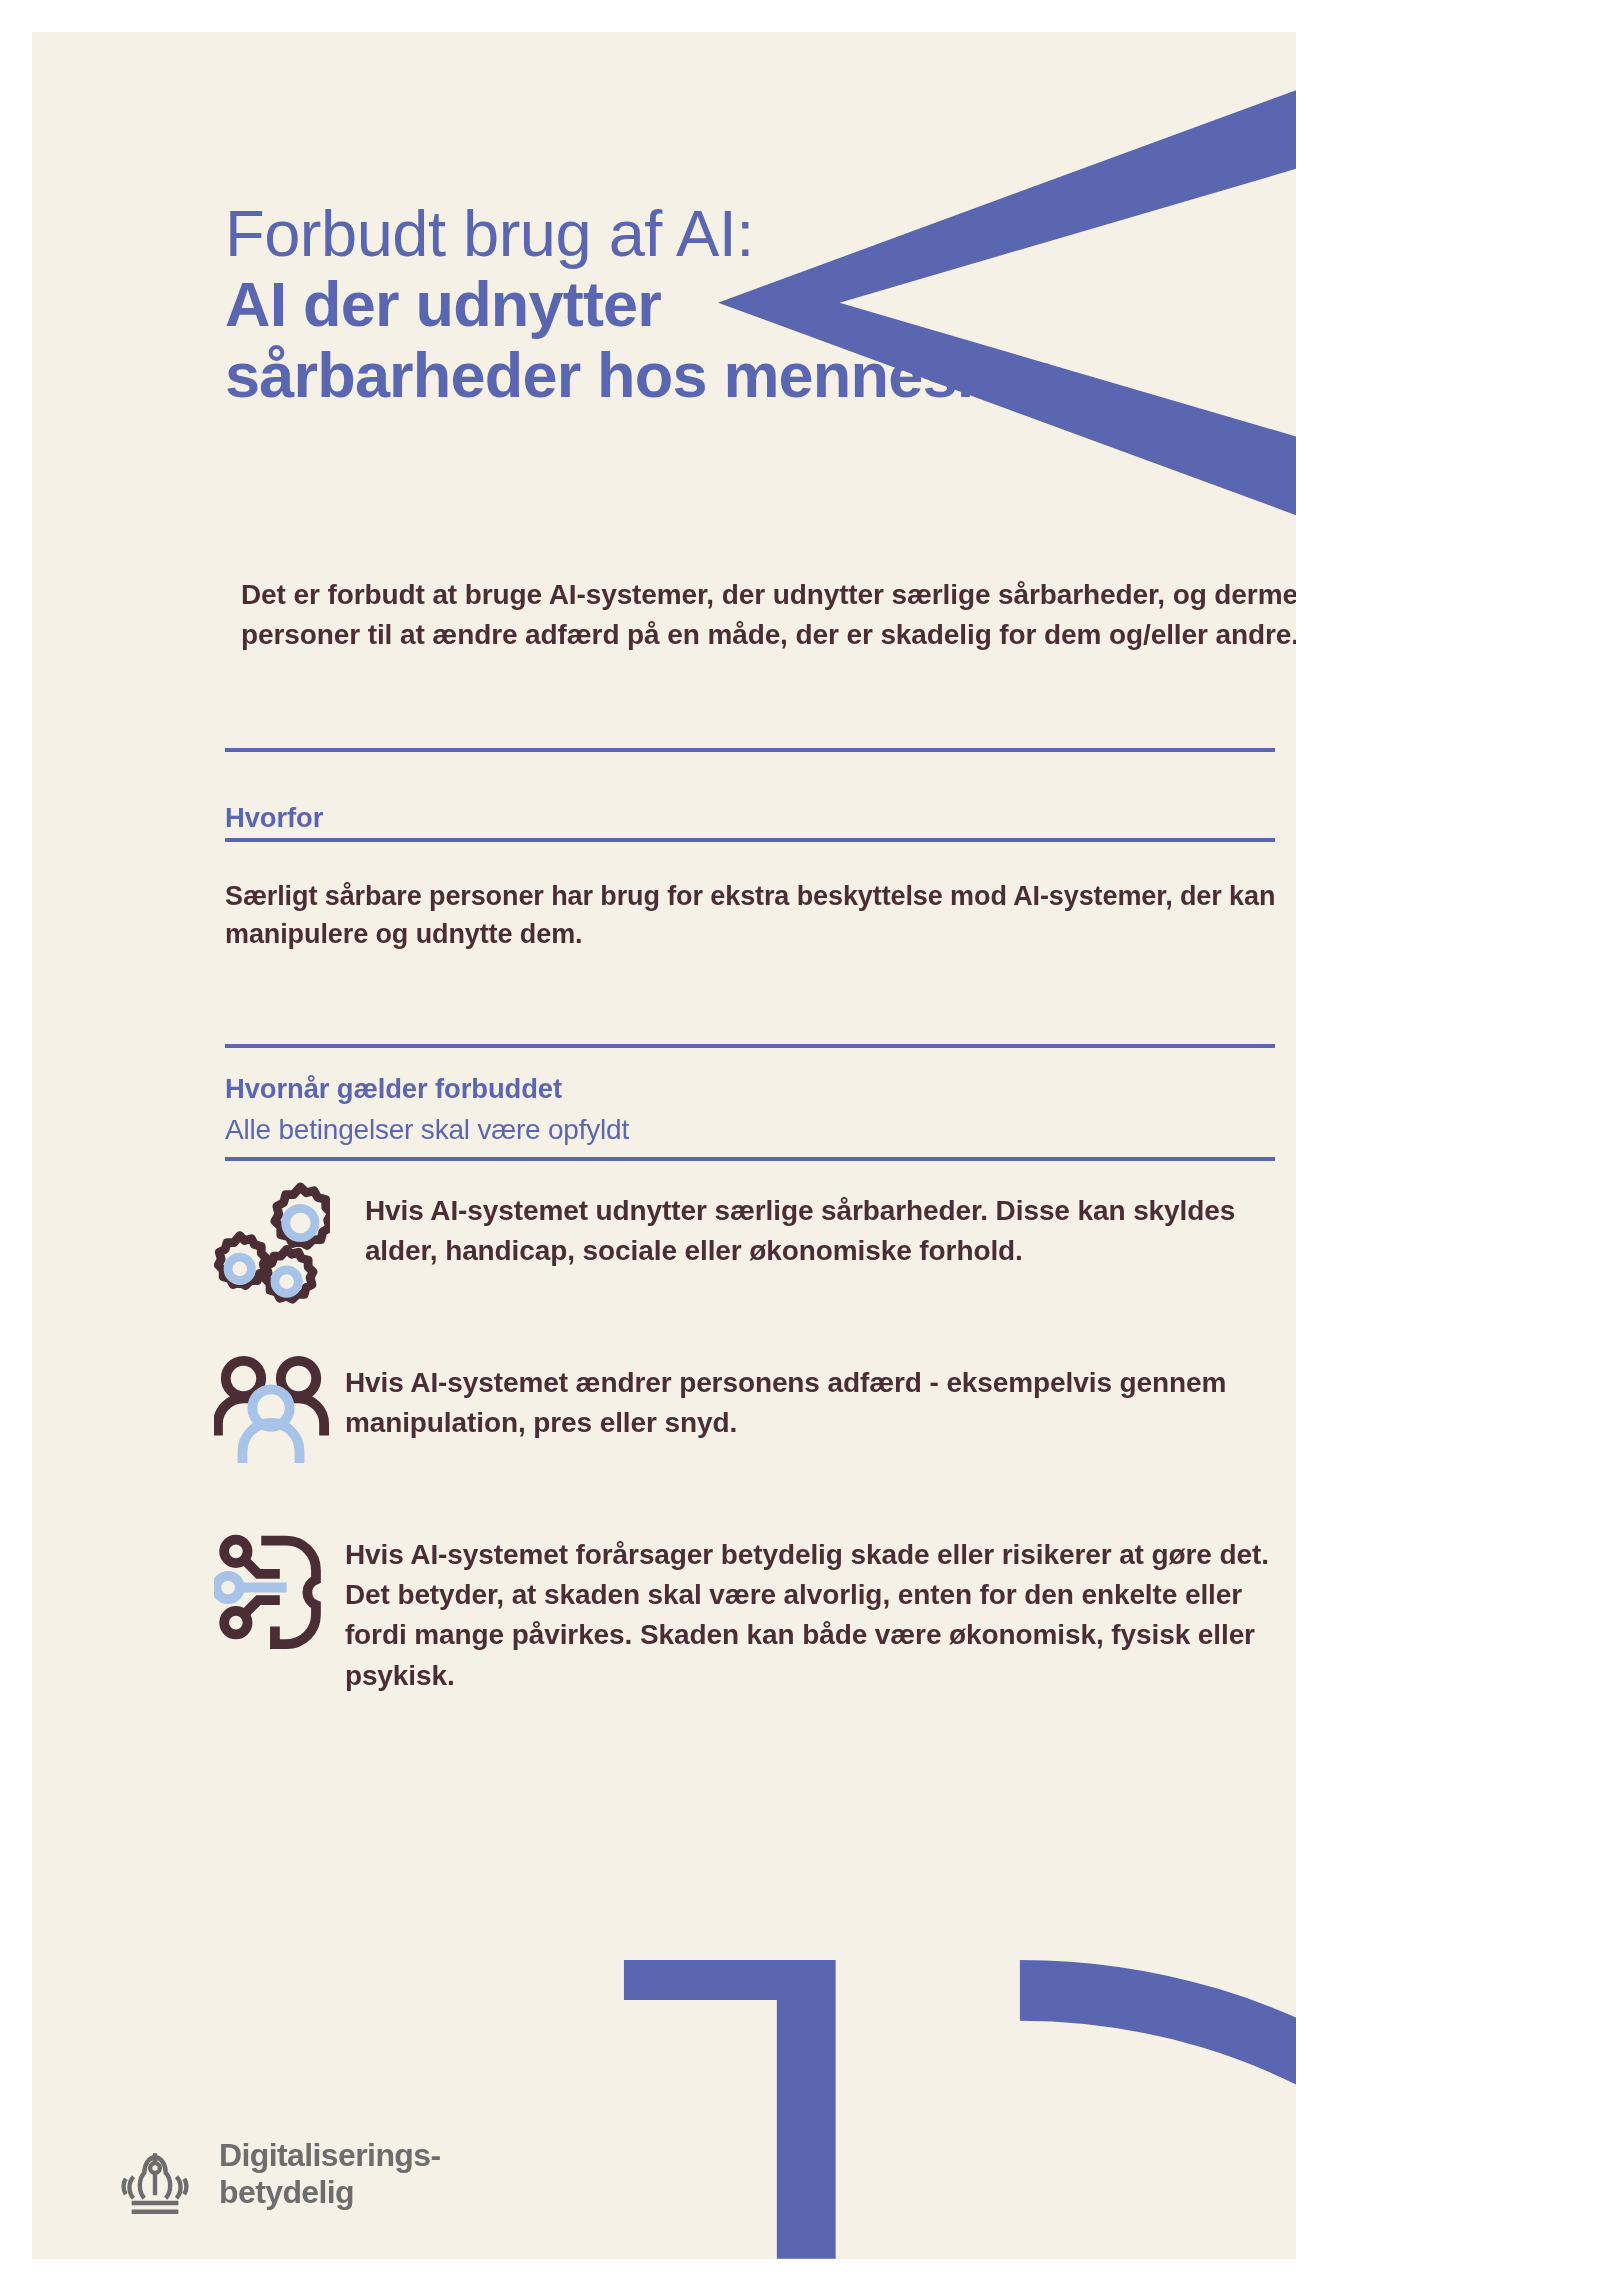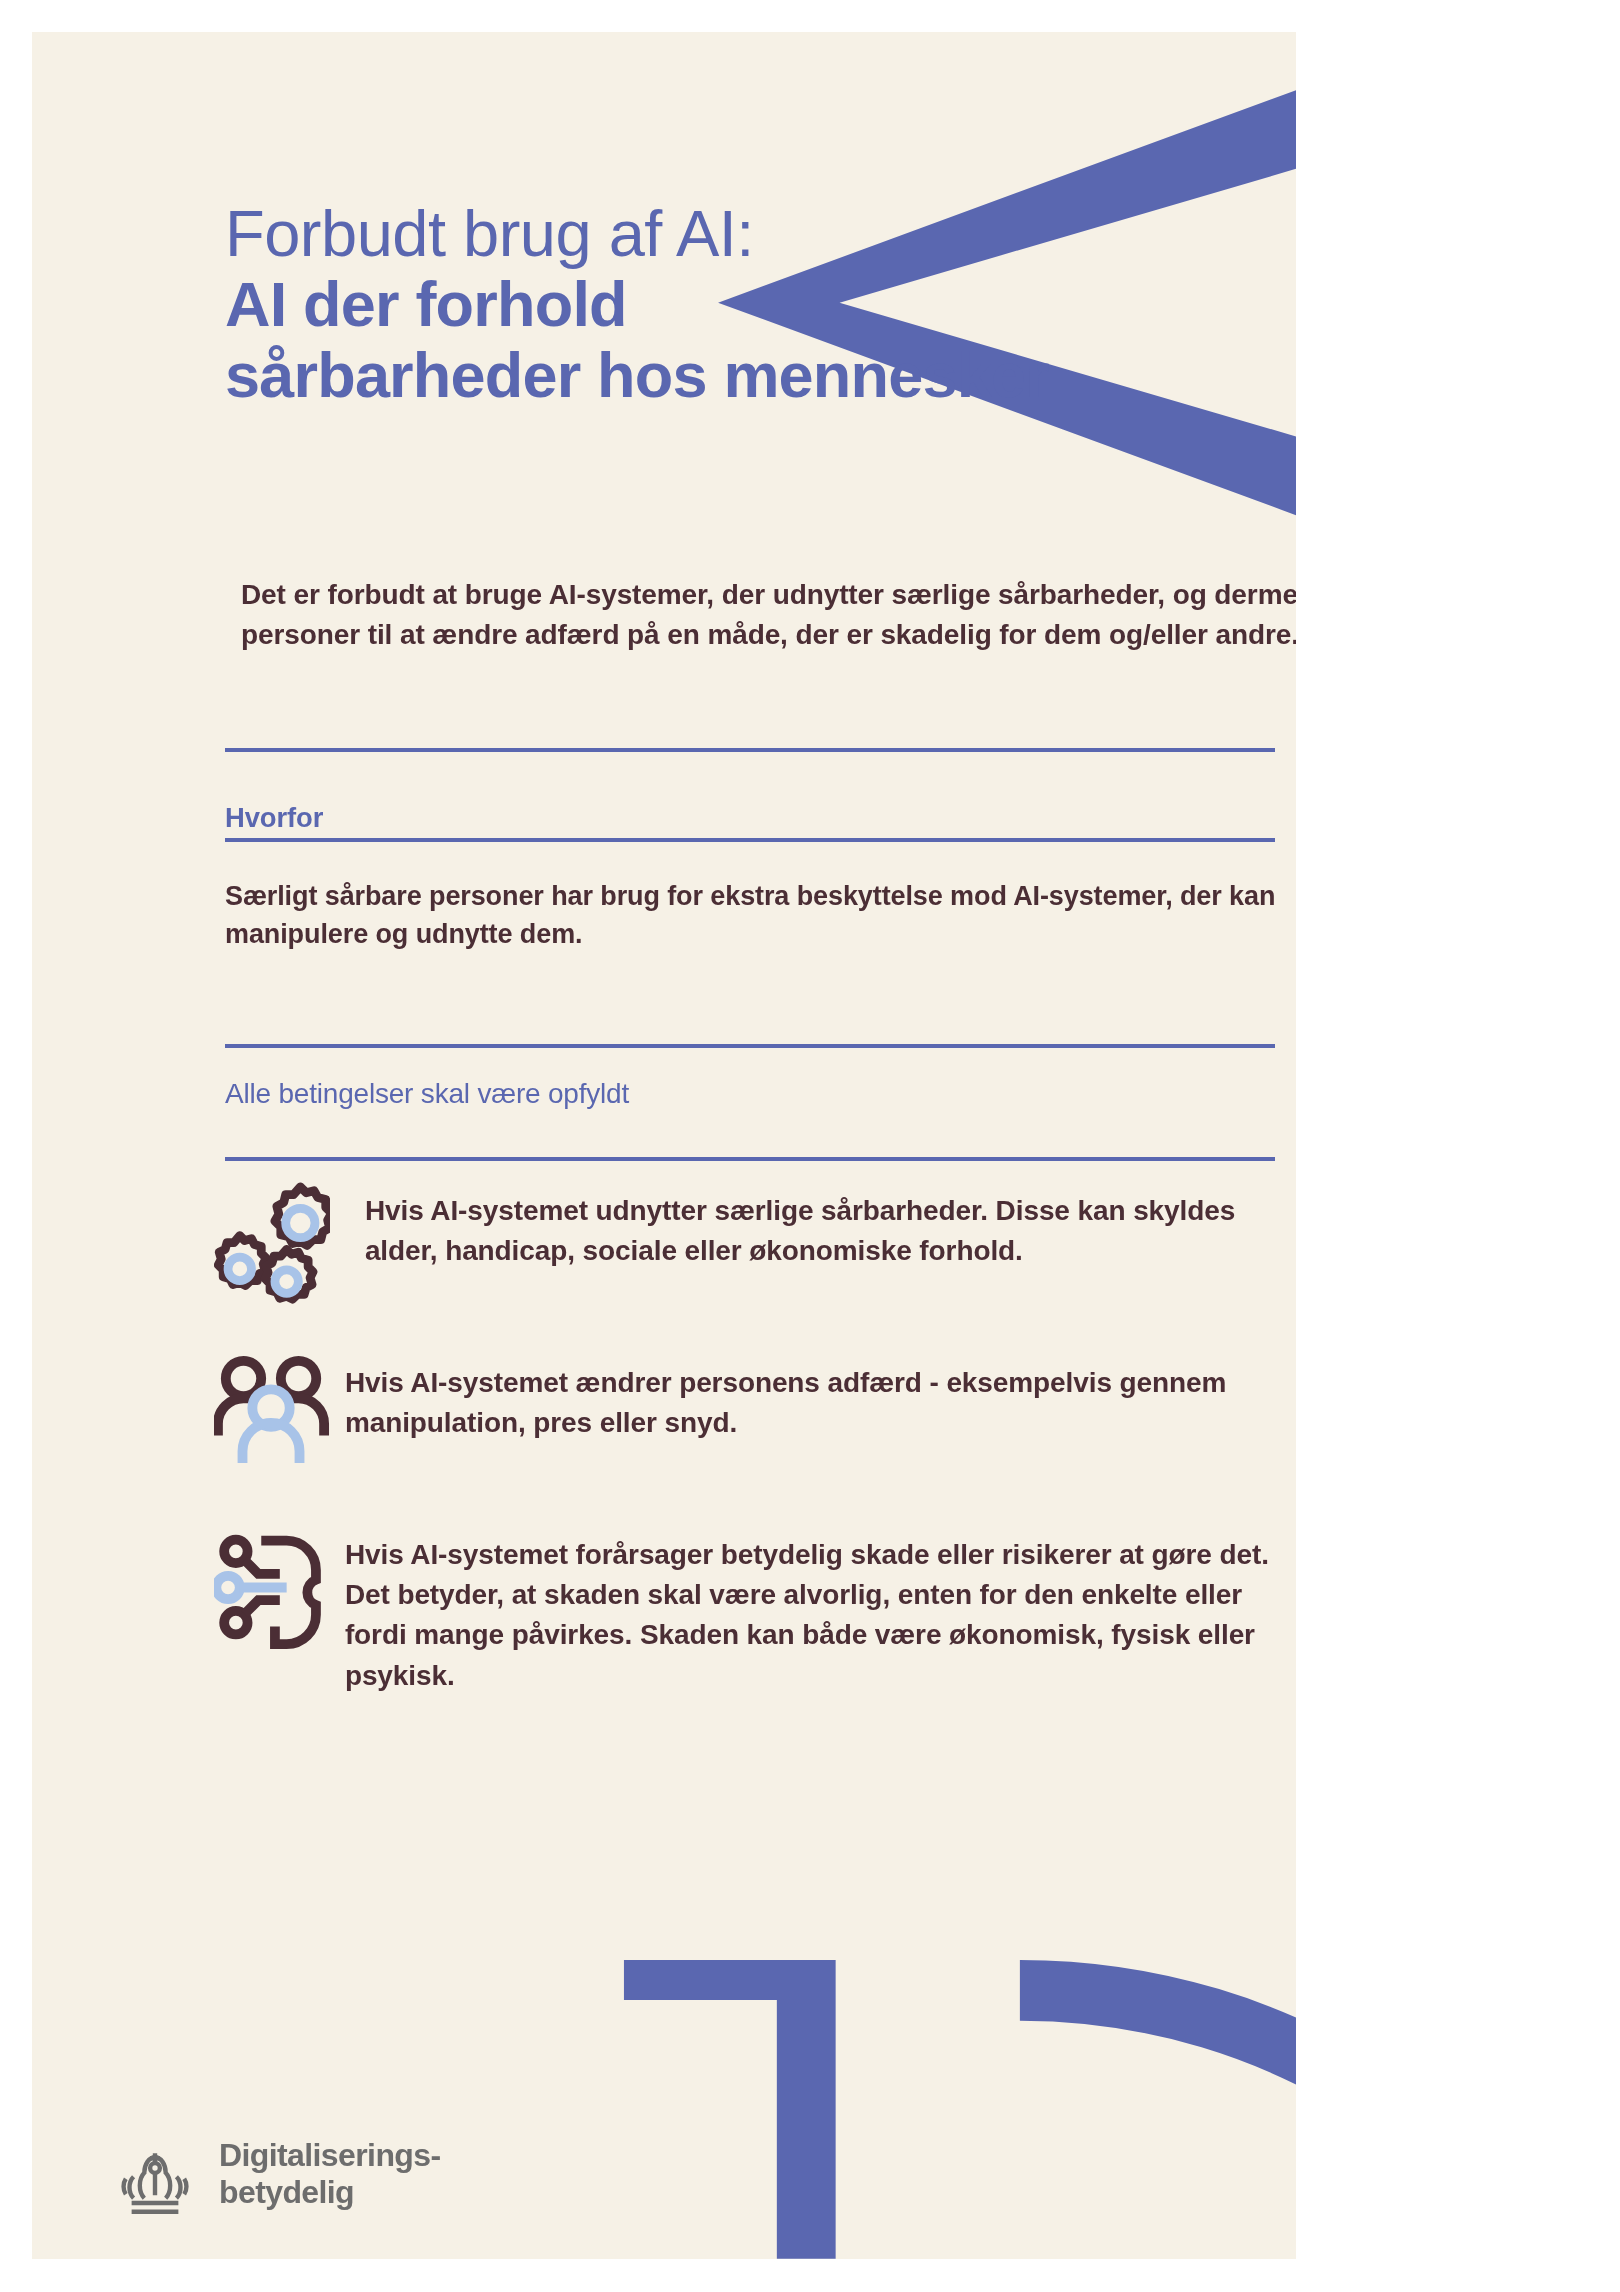--- a/index.html
+++ b/index.html
@@ -184,41 +184,42 @@
         <polygon fill="#5a67b0" points="1554,-38 1554,62 824,276 1554,490 1554,590 700,276"></polygon>
 
         <path fill="#5a67b0" d="M 604,1967 L 820,1967 L 820,2272 L 760,2272 L 760,2008 L 604,2008 Z"></path>
 
         <path fill="none" stroke="#5a67b0" stroke-width="62" d="M 1008,1998 C 1290,1998 1486,2170 1530,2272"></path>
       </svg>
     </div>
 
     <div class="header">
       <div class="title-light">Forbudt brug af AI:</div>
-      <div class="title-bold">AI der forhold</div>
+      <div class="title-bold">AI der udnytter</div>
       <div class="title-bold">sårbarheder hos mennesker</div>
     </div>
 
     <div class="intro">Det er forbudt at bruge AI-systemer, der udnytter særlige sårbarheder, og dermed får personer til at ændre adfærd på en måde, der er skadelig for dem og/eller andre.</div>
 
     <div class="rule" style="top:716px;"></div>
 
     <div class="section" style="top:768px;">
       <div class="sec-head">Hvorfor</div>
     </div>
 
     <div class="rule" style="top:806px;"></div>
 
     <div class="section" style="top:845px;">
       <div class="sec-body">Særligt sårbare personer har brug for ekstra beskyttelse mod AI-systemer, der kan manipulere og udnytte dem.</div>
     </div>
 
     <div class="rule" style="top:1012px;"></div>
 
     <div class="section" style="top:1039px;">
+      <div class="sec-head">Hvornår gælder forbuddet</div>
       <div class="sec-sub">Alle betingelser skal være opfyldt</div>
     </div>
 
     <div class="rule" style="top:1125px;"></div>
 
     <div class="cond-list">
 
       <div class="cond-row row-gears">
         <div class="cond-icon">
           <svg width="116" height="125" viewBox="0 0 118 128">

